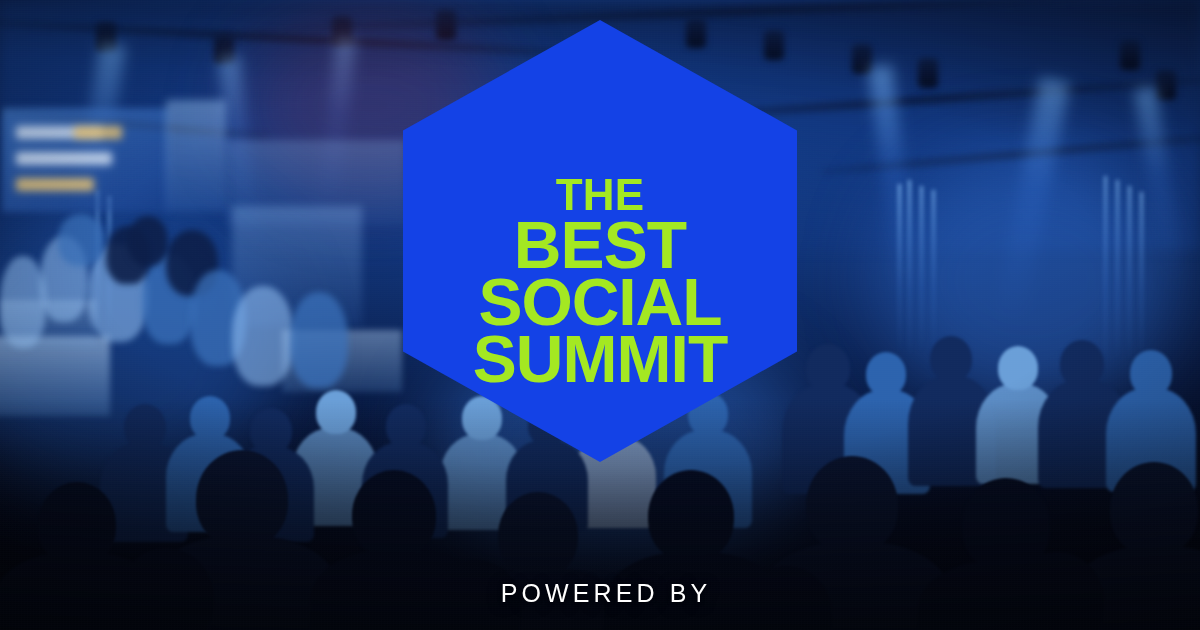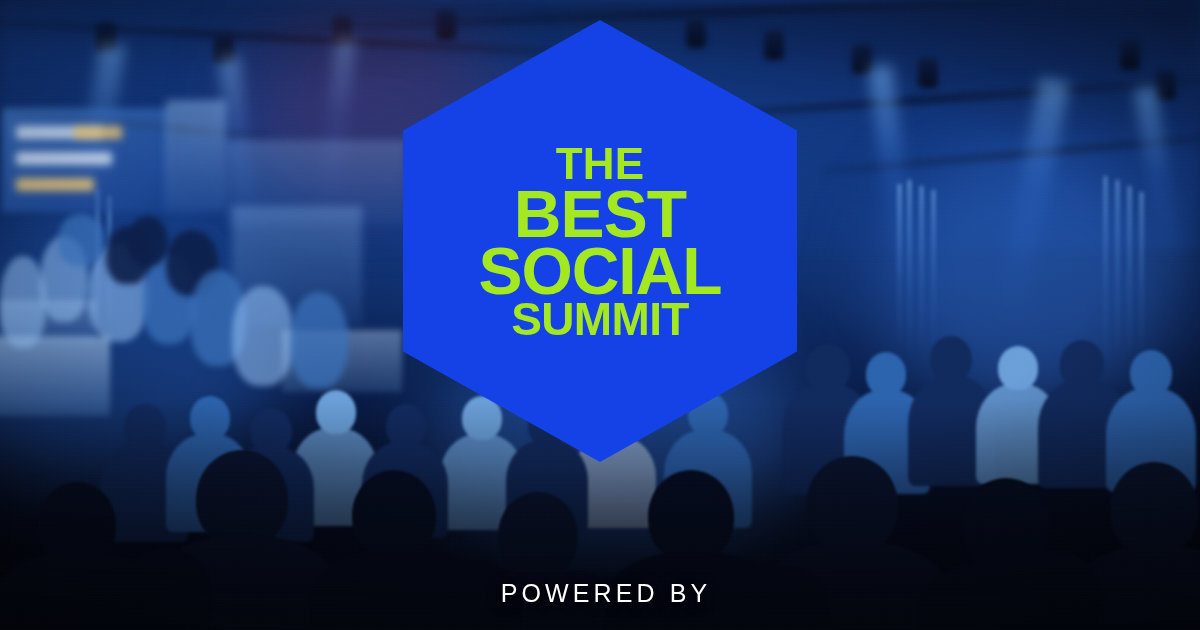--- a/index.html
+++ b/index.html
@@ -123,25 +123,26 @@
   .logo-line{
     color:#A4E822;
     font-weight:bold;
     font-family:"Liberation Sans", sans-serif;
     text-transform:uppercase;
     line-height:.82;
     letter-spacing:-0.012em;
     transform:scaleX(1.0);
     white-space:nowrap;
     text-align:center;
+    margin-top:31px;
   }
   .l-the{font-size:44px;letter-spacing:.004em;}
   .l-best{font-size:66px;margin-top:5px;letter-spacing:-0.014em;}
   .l-social{font-size:66px;margin-top:3px;letter-spacing:-0.016em;}
-  .l-summit{font-size:46px;margin-top:3px;letter-spacing:-0.014em;}
+  .l-summit{font-size:66px;margin-top:3px;letter-spacing:-0.014em;}
 
   
   .powered{
     position:absolute;left:0;right:0;bottom:24px;
     display:flex;flex-direction:column;align-items:center;
     color:#ffffff;text-transform:uppercase;text-align:center;
     text-shadow:0 2px 14px rgba(0,0,0,.65), 0 0 4px rgba(0,0,0,.5);
   }
   .pw-top{
     font-size:25px;font-weight:400;letter-spacing:.165em;

